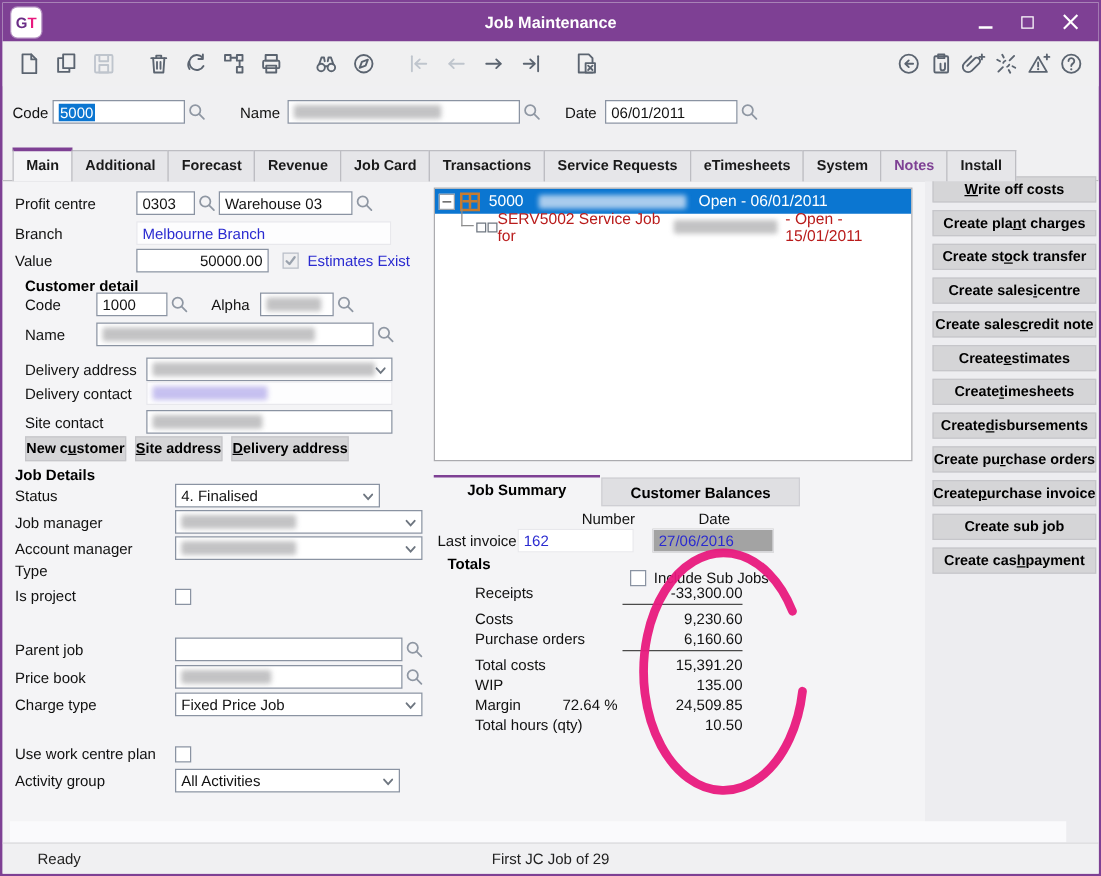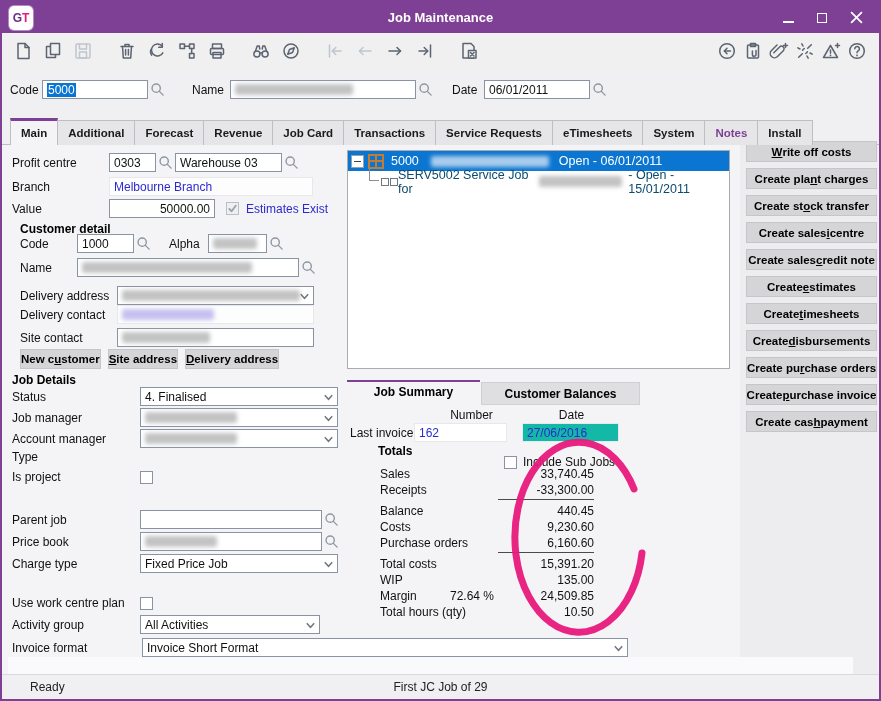--- a/index.html
+++ b/index.html
@@ -57,21 +57,21 @@
   .rightpanel{position:absolute;left:738px;top:143px;right:1px;bottom:25px;background:#ededf0}
 
   
   .tree{position:absolute;left:345px;top:148px;width:383px;height:219px;background:#fff;border:1px solid #ababaf;font-size:12.5px;overflow:hidden}
   .troot{height:20px;background:var(--sel,#0b76d1);color:#fff;display:flex;align-items:center;padding-left:3px}
   .expbox{width:13px;height:13px;background:#fff;border:1px solid #98a0aa;position:relative;flex:none}
   .expbox:after{content:"";position:absolute;left:2px;top:5px;width:7px;height:1px;background:#444}
   .gridico{width:16px;height:15px;flex:none;margin:0 7px 0 4px;border:2px solid #c57b30;background:
     linear-gradient(#c57b30,#c57b30) center/100% 2px no-repeat,
     linear-gradient(#c57b30,#c57b30) center/2px 100% no-repeat}
-  .tchild{height:21px;display:flex;align-items:center;color:#0c4a6e;position:relative;padding-left:50px}
+  .tchild{height:21px;display:flex;align-items:center;color:#b91c1c;position:relative;padding-left:50px}
   .conn{position:absolute;left:21px;top:-4px;width:10px;height:14px;border-left:1px solid #8d8d8d;border-bottom:1px solid #8d8d8d}
   .ico2{position:absolute;left:33px;display:flex;gap:1px}
   .ico2 i{width:8px;height:8px;background:#fdfdfd;border:1px solid #6e7680}
 
   
   .actions{position:absolute;left:744px;top:139px;width:131px}
   .actions .gbtn{width:131px;height:21px;margin-bottom:6px}
 
   
   .sumline{position:absolute;left:345px;top:378px;width:133px;height:2px;background:var(--accent,#7e4094)}
@@ -485,31 +485,32 @@
       <div class="gbtn">
         <span>Create pu</span>
         <span class="u">r</span>
         <span>chase orders</span>
       </div>
       <div class="gbtn">
         <span>Create </span>
         <span class="u">p</span>
         <span>urchase invoice</span>
       </div>
+      <div class="gbtn">Create sub job</div>
       <div class="gbtn">
         <span>Create cas</span>
         <span class="u">h</span>
         <span> payment</span>
       </div>
     </div>
 
   <div class="hdr" style="left:10px;top:371px">Job Details</div>
   <div class="row" style="left:10px;top:385px">
     <span class="lab" style="width:128px">Status</span>
-    <span class="fld combo" style="width:198px">
+    <span class="fld combo" style="width:164px">
         <span>4. Finalised</span>
         <span class="chev"><svg viewBox="0 0 14 14">
             <path d="M3.5 5 L7 9 L10.5 5"></path>
           </svg></span>
       </span>
   </div>
   <div class="row" style="left:10px;top:406px">
     <span class="lab" style="width:128px">Job manager</span>
     <span class="fld combo" style="width:198px">
         <span class="blur" style="width:92px"></span>
@@ -571,62 +572,43 @@
   </div>
   <div class="row" style="left:10px;top:613px">
     <span class="lab" style="width:128px">Activity group</span>
     <span class="fld combo" style="width:180px">
         <span>All Activities</span>
         <span class="chev"><svg viewBox="0 0 14 14">
             <path d="M3.5 5 L7 9 L10.5 5"></path>
           </svg></span>
       </span>
   </div>
-  <div class="row" style="left:10px;top:636px">
-    <span class="lab" style="width:130px">Invoice format</span>
-    <span class="fld combo" style="width:486px">
-        <span>Invoice Short Format</span>
-        <span class="chev"><svg viewBox="0 0 14 14">
-            <path d="M3.5 5 L7 9 L10.5 5"></path>
-          </svg></span>
-      </span>
-  </div>
 
   <div class="sumline"></div>
   <div class="sumtab1">Job Summary</div>
   <div class="sumtab2">Customer Balances</div>
-  <div class="lab" style="position:absolute;left:423px;top:406px;width:93px;text-align:center">Number</div>
+  <div class="lab" style="position:absolute;left:413px;top:406px;width:93px;text-align:right">Number</div>
   <div class="lab" style="position:absolute;left:521px;top:406px;width:97px;text-align:center">Date</div>
   <div class="row" style="left:348px;top:421px">
     <span class="lab" style="width:64px">Last invoice</span>
     <span class="fld flat bluetxt" style="width:93px;background:#fff">162</span>
-    <span class="fld flat bluetxt" style="width:97px;background:#14b8a6;margin-left:15px">27/06/2016</span>
-  </div>
-  <div class="hdr" style="left:376px;top:442px">Totals</div>
+    <span class="fld flat bluetxt" style="width:97px;background:#a3a3a3;margin-left:15px">27/06/2016</span>
+  </div>
+  <div class="hdr" style="left:356px;top:442px">Totals</div>
   <div class="row" style="left:502px;top:453px">
     <span class="cb"></span>
     <span class="lab" style="margin-left:6px">Include Sub Jobs</span>
   </div>
   <div id="totals-rows">
-      <div class="trow">
-        <span class="tlabel">Sales</span>
-        <span class="textra"></span>
-        <span class="tval">33,740.45</span>
-      </div>
       <div class="trow">
         <span class="tlabel">Receipts</span>
         <span class="textra"></span>
         <span class="tval">-33,300.00</span>
       </div>
       <div class="trule"></div>
-      <div class="trow">
-        <span class="tlabel">Balance</span>
-        <span class="textra"></span>
-        <span class="tval">440.45</span>
-      </div>
       <div class="trow">
         <span class="tlabel">Costs</span>
         <span class="textra"></span>
         <span class="tval">9,230.60</span>
       </div>
       <div class="trow">
         <span class="tlabel">Purchase orders</span>
         <span class="textra"></span>
         <span class="tval">6,160.60</span>
       </div>

